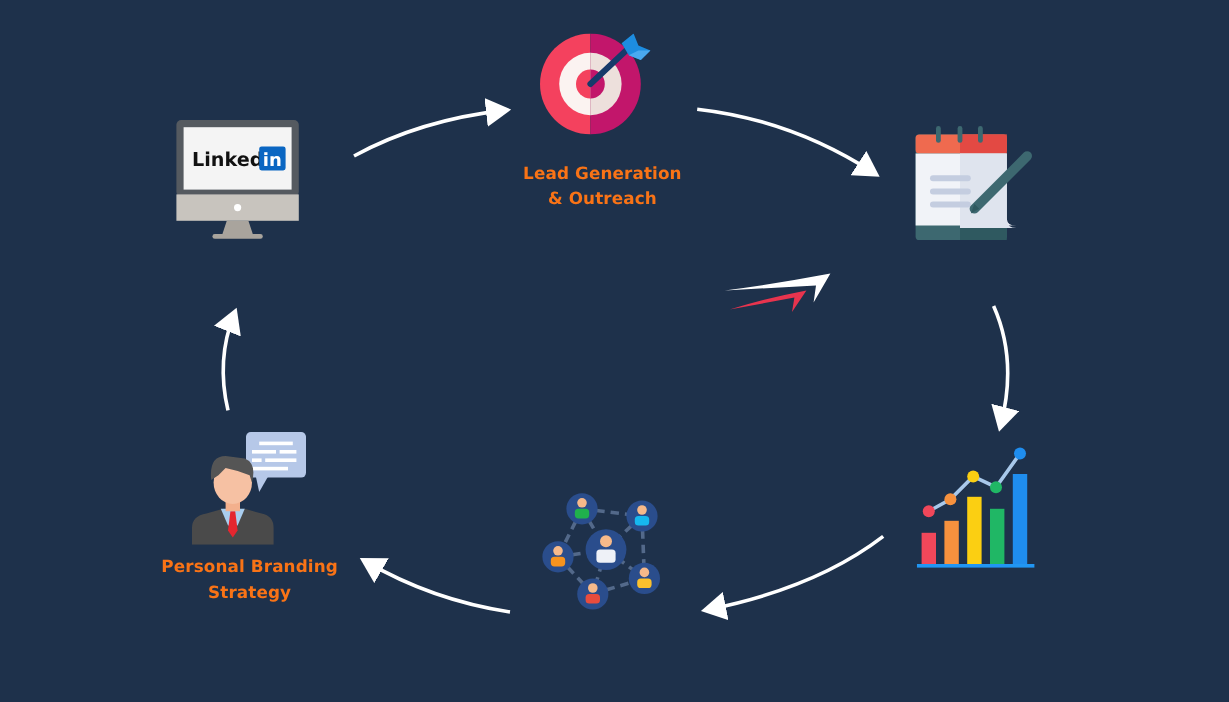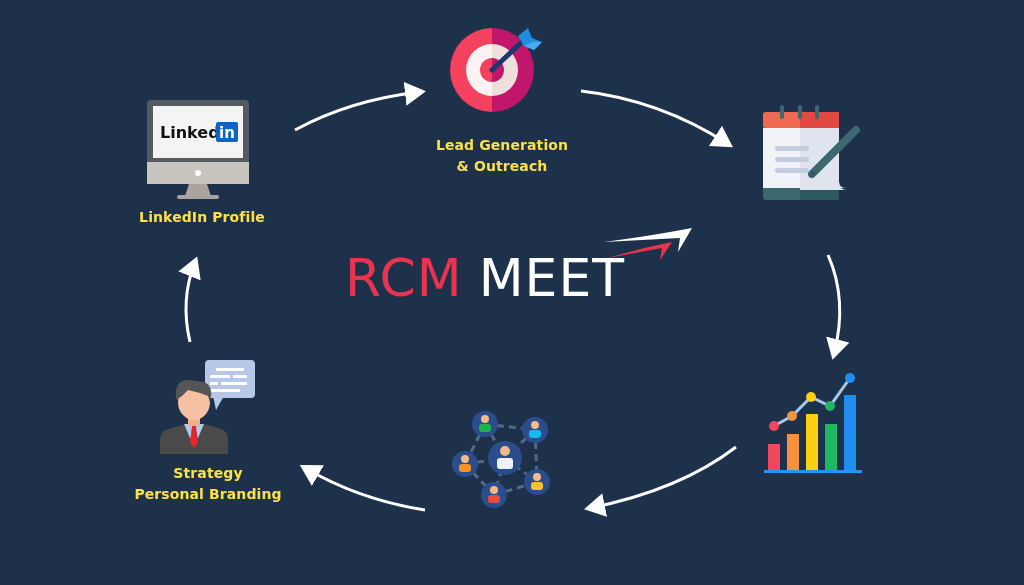--- a/index.html
+++ b/index.html
@@ -1,18 +1,18 @@
 <!DOCTYPE html>
 <html><head>
 <meta charset="utf-8">
 <style>
   html, body { margin:0; padding:0; }
   body { width:1024px; height:585px; background:#1e314b; position:relative; overflow:hidden; font-family:"DejaVu Sans", sans-serif; }
   .stage { position:absolute; left:0; top:0; width:1024px; height:420px; }
-  .label { position:absolute; color:#fde047; font-weight:bold; font-size:14px; line-height:21px; text-align:center; transform:translateX(-50%); white-space:nowrap; letter-spacing:0.1px; }
+  .label { position:absolute; color:#f97316; font-weight:bold; font-size:14px; line-height:21px; text-align:center; transform:translateX(-50%); white-space:nowrap; letter-spacing:0.1px; }
   .label span { display:block; }
   .icon { position:absolute; }
   .logo { position:absolute; left:345px; top:248px; font-family:"DejaVu Sans", sans-serif; font-size:52px; line-height:60px; letter-spacing:1px; white-space:nowrap; }
   .logo .rcm { color:var(--red); font-weight:normal; }
   .logo .meet { color:#ffffff; font-weight:normal; margin-left:16px; }
 </style>
 </head>
 <body>
 
 <div class="stage">
@@ -37,21 +37,20 @@
     <rect x="2" y="62" width="102" height="22" fill="#c8c4be"></rect>
     <rect x="2" y="62" width="102" height="22" rx="0" fill="none"></rect>
     <circle cx="53" cy="73" r="3" fill="#ffffff"></circle>
     <path d="M44,84 L62,84 L66,96 L40,96 Z" fill="#a9a49d"></path>
     <rect x="32" y="95" width="42" height="4" rx="2" fill="#a9a49d"></rect>
     <text x="15" y="38" font-family="DejaVu Sans, sans-serif" font-weight="bold" font-size="16" fill="#111">Linked</text>
     <rect x="71" y="22" width="22" height="20" rx="2" fill="#0a66c2"></rect>
     <text x="74" y="38" font-family="DejaVu Sans, sans-serif" font-weight="bold" font-size="15" fill="#fff">in</text>
   </svg>
   <div class="label" style="left:202px;top:207px">
-    <span>LinkedIn Profile</span>
   </div>
 
   <svg class="icon" style="left:450px;top:28px" width="104" height="84" viewBox="0 0 104 84">
     <path d="M42,0 A42,42 0 0 0 42,84 Z" fill="#f4415e"></path>
     <path d="M42,0 A42,42 0 0 1 42,84 Z" fill="#c2166b"></path>
     <path d="M42,16 A26,26 0 0 0 42,68 Z" fill="#fbf3f1"></path>
     <path d="M42,16 A26,26 0 0 1 42,68 Z" fill="#ede0dc"></path>
     <path d="M42,30 A12,12 0 0 0 42,54 Z" fill="#f4415e"></path>
     <path d="M42,30 A12,12 0 0 1 42,54 Z" fill="#c2166b"></path>
     <line x1="42" y1="42" x2="74" y2="12" stroke="#173a6a" stroke-width="5" stroke-linecap="round"></line>
@@ -152,25 +151,22 @@
     <rect x="63" y="24" width="26" height="3" fill="#fff"></rect>
     <rect x="52" y="31" width="30" height="3" fill="#fff"></rect>
     <path d="M2,96 L2,82 Q2,72 14,70 L28,66 L46,66 L60,70 Q70,72 70,82 L70,96 Z" fill="#4a4a4a"></path>
     <path d="M26,66 L46,66 L40,80 L32,80 Z" fill="#a9cdee"></path>
     <path d="M34,68 L38,68 L40,84 L36,90 L32,84 Z" fill="#e5262f"></path>
     <rect x="30" y="56" width="12" height="12" fill="#f3b08d"></rect>
     <ellipse cx="36" cy="44" rx="16" ry="18" fill="#f6c1a3"></ellipse>
     <path d="M18,42 Q16,22 30,22 L46,24 Q56,28 52,44 L50,38 Q40,34 30,32 L24,38 Z" fill="#555"></path>
   </svg>
   <div class="label" style="left:208px;top:463px">
-    <span>Strategy</span>
-      <span>Personal Branding</span>
+    <span>Personal Branding</span>
+      <span>Strategy</span>
   </div>
 
-  <div class="logo" style="--red:#e8344e">
-    <span class="rcm">RCM</span><span class="meet">MEET</span>
-  </div>
   <svg class="icon" style="left:600px;top:226px" width="96" height="40" viewBox="0 0 96 40">
     <path d="M4,16 Q50,10 92,2 L78,26 L80,12 Z" fill="#ffffff"></path>
     <path d="M8,32 Q40,22 72,16 L60,34 L62,22 Z" fill="#e8344e"></path>
   </svg>
 
 </div>
 
 </body></html>

